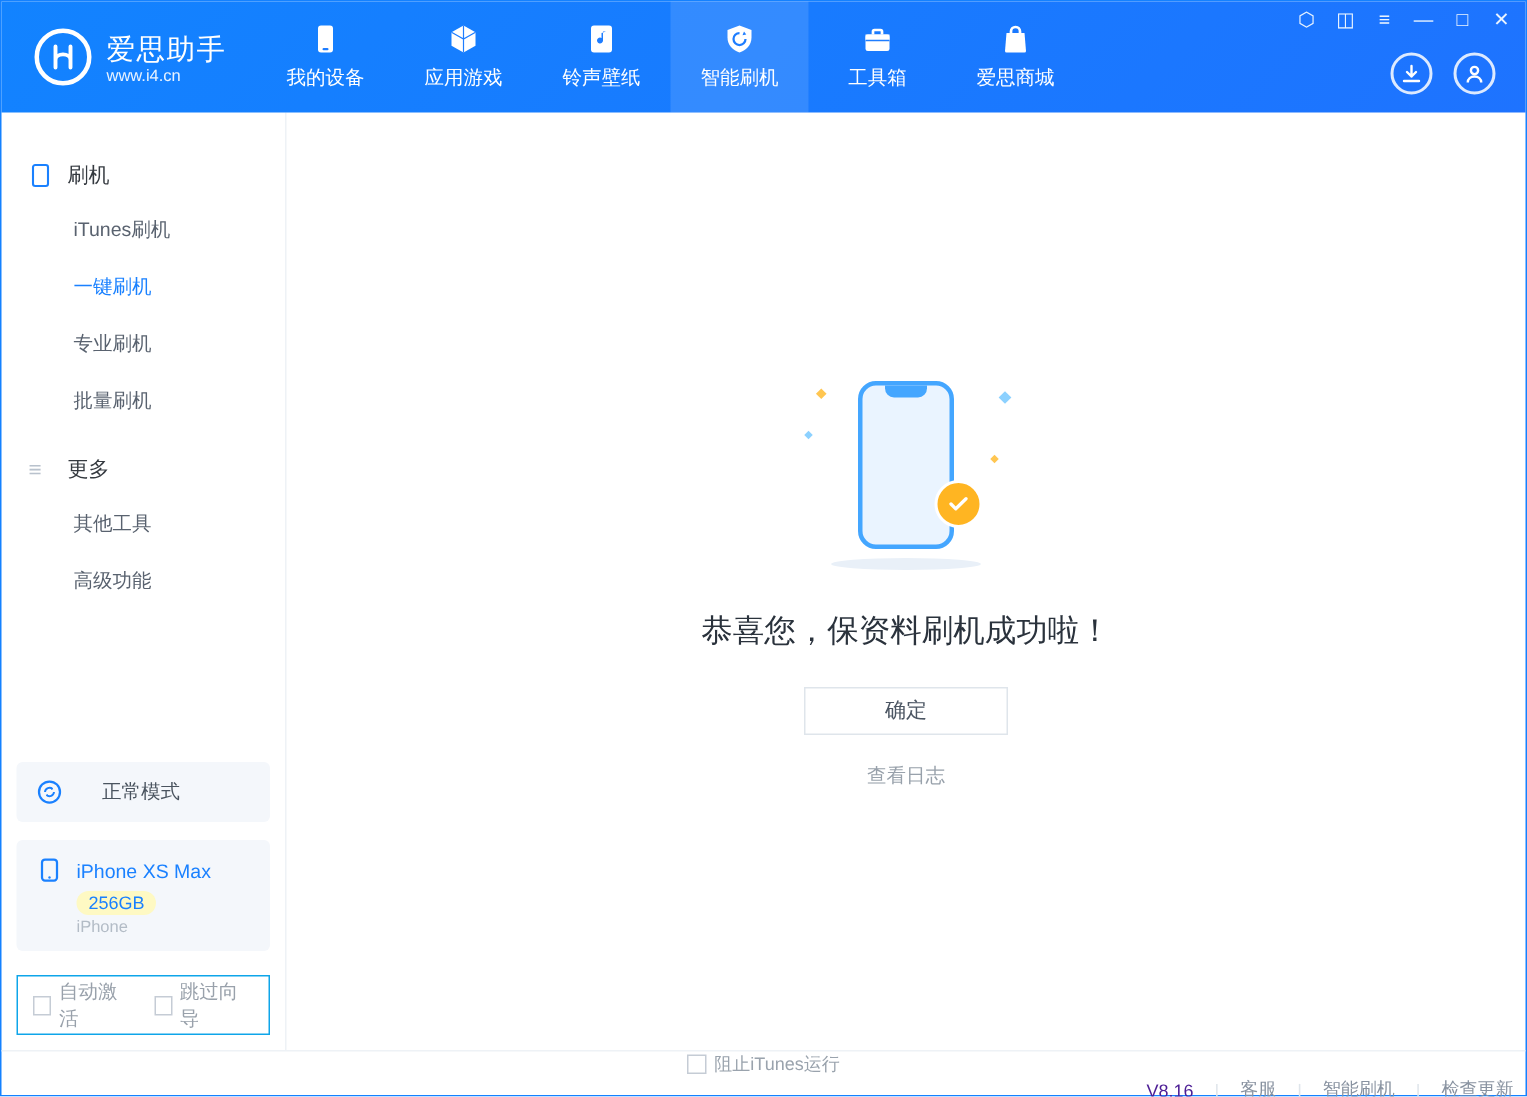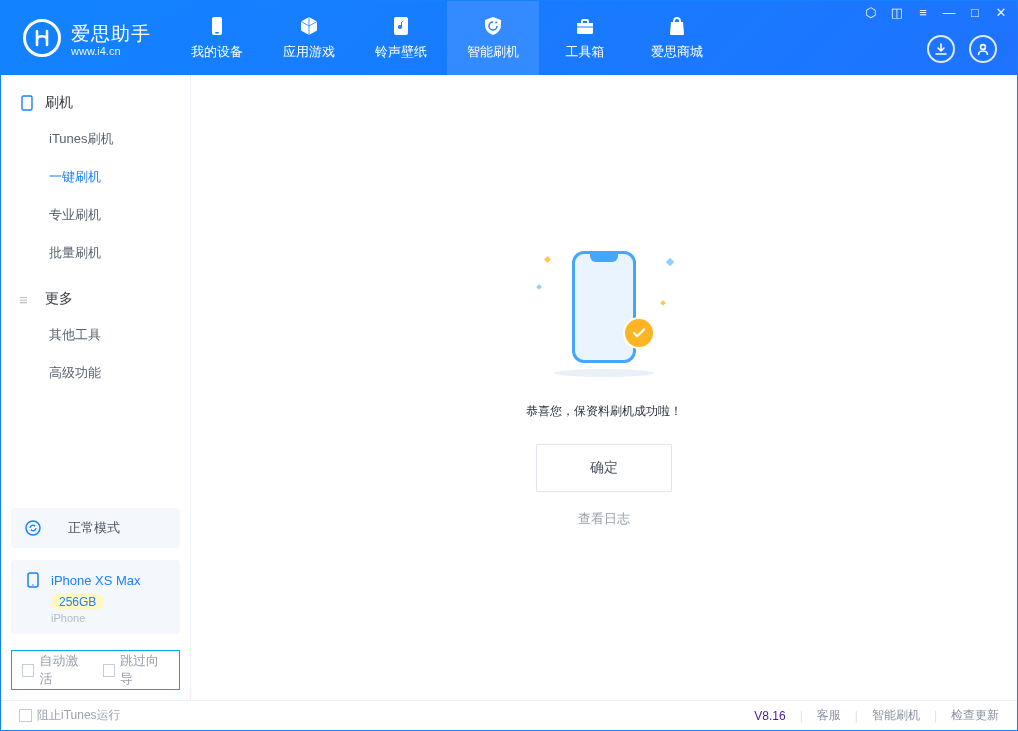--- a/index.html
+++ b/index.html
@@ -12,21 +12,21 @@
 .logo-text-sub { font-size: 11px; color: #e9f3ff; }
 .tabs { display: flex; height: 100%; }
 .tab { width: 92px; display: flex; flex-direction: column; align-items: center; justify-content: center; color: #fff; font-size: 13px; cursor: pointer; position: relative; }
 .tab.active { background: rgba(255,255,255,0.12); }
 .tab svg { margin-bottom: 6px; }
 .window-controls-top { position: absolute; right: 8px; top: 4px; display: flex; gap: 10px; color: #eaf4ff; }
 .window-controls-top > span { cursor: pointer; font-size: 13px; width: 16px; text-align: center; }
 .right-circles { position: absolute; right: 20px; bottom: 12px; display: flex; gap: 14px; }
 .right-circles .circ { width: 28px; height: 28px; border: 2px solid rgba(255,255,255,0.85); border-radius: 50%; display: flex; align-items: center; justify-content: center; cursor: pointer; }
 .body { flex: 1; display: flex; min-height: 0; }
-.sidebar { width: 190px; border-right: 1px solid #eef2f6; display: flex; flex-direction: column; padding-top: 11px; }
+.sidebar { width: 190px; border-right: 1px solid #eef2f6; display: flex; flex-direction: column; padding-top: 25px; }
 .sb-section-head { display: flex; align-items: center; padding: 8px 18px; color: #353a40; font-size: 14px; font-weight: 500; cursor: pointer; }
 .sb-section-head svg, .sb-section-head .hicon { margin-right: 10px; }
 .sb-item { padding: 10px 18px 10px 48px; color: #59626f; font-size: 13px; cursor: pointer; }
 .sb-item.active { color: #1a81ff; }
 .sb-spacer { flex: 1; }
 .sb-card { background: #f4f7fb; margin: 6px 10px; border-radius: 4px; padding: 10px 12px; display: flex; align-items: center; color: #4a545f; font-size: 13px; gap: 17px; }
 .sb-card .icon { width: 20px; height: 20px; margin-right: 8px; display: flex; align-items: center; justify-content: center; }
 .capacity-badge { display: inline-block; background: #fef9c3; color: #1a81ff; font-size: 12px; padding: 1px 8px; border-radius: 10px; margin-top: 4px; }
 .dev-sub { color: #b3bcc6; font-size: 11px; margin-top: 2px; }
 .red-box { border: 1px solid #0ea5e9; margin: 10px; height: 40px; display: flex; align-items: center; padding: 0 10px; gap: 14px; }
@@ -36,24 +36,24 @@
 .phone-illus { position: relative; width: 150px; height: 130px; margin-bottom: 26px; }
 .phone-base { position: absolute; bottom: 0; left: 50%; transform: translateX(-50%); width: 100px; height: 8px; background: #e9f0f8; border-radius: 50%; }
 .phone-body { position: absolute; left: 50%; top: 4px; transform: translateX(-50%); width: 64px; height: 112px; border: 3px solid #44a6ff; border-radius: 12px; background: #eaf4ff; }
 .phone-notch { position: absolute; top: 0; left: 50%; transform: translateX(-50%); width: 28px; height: 8px; background: #44a6ff; border-radius: 0 0 6px 6px; }
 .phone-badge { position: absolute; right: 24px; bottom: 28px; width: 32px; height: 32px; background: #ffb522; border-radius: 50%; display: flex; align-items: center; justify-content: center; border: 2px solid #fff; }
 .spark { position: absolute; width: 6px; height: 6px; transform: rotate(45deg); }
 .spark.s1 { background: #8cd1ff; left: 8px; top: 38px; width: 4px; height: 4px; }
 .spark.s2 { background: #8cd1ff; right: 6px; top: 12px; width: 6px; height: 6px; }
 .spark.s3 { background: #ffc651; right: 14px; top: 54px; width: 4px; height: 4px; }
 .spark.s4 { background: #ffc651; left: 16px; top: 10px; width: 5px; height: 5px; }
-.success-text { font-size: 12px; color: #2a323c; margin-bottom: 24px; }
-.ok-btn { width: 136px; height: 48px; border: 1px solid #dfe5eb; background: #fff; color: #4c5663; font-size: 14px; cursor: pointer; margin-bottom: 18px; }
+.success-text { font-size: 21px; color: #2a323c; margin-bottom: 24px; }
+.ok-btn { width: 136px; height: 32px; border: 1px solid #dfe5eb; background: #fff; color: #4c5663; font-size: 14px; cursor: pointer; margin-bottom: 18px; }
 .loglink { color: #98a1ab; font-size: 13px; cursor: pointer; }
-.footer { height: 30px; border-top: 1px solid #eef2f6; display: flex; align-items: center; padding: 0 18px; font-size: 12px; color: #9aa3ad; }
+.footer { height: 30px; border-top: 1px solid #eef2f6; display: flex; align-items: center; padding: 0 8px; font-size: 12px; color: #9aa3ad; flex-direction: column; }
 .footer .checkbox-row { font-size: 12px; color: #9aa3ad; }
 .footer-right { margin-left: auto; display: flex; align-items: center; gap: 14px; }
 .footer-right .sep { color: #dfe5eb; }
 .footer-right .flink { cursor: pointer; color: #8892a0; }
 .ver { color: #4c1d95; }
 </style>
 </head>
 <body>
 
 <div class="window-border">

